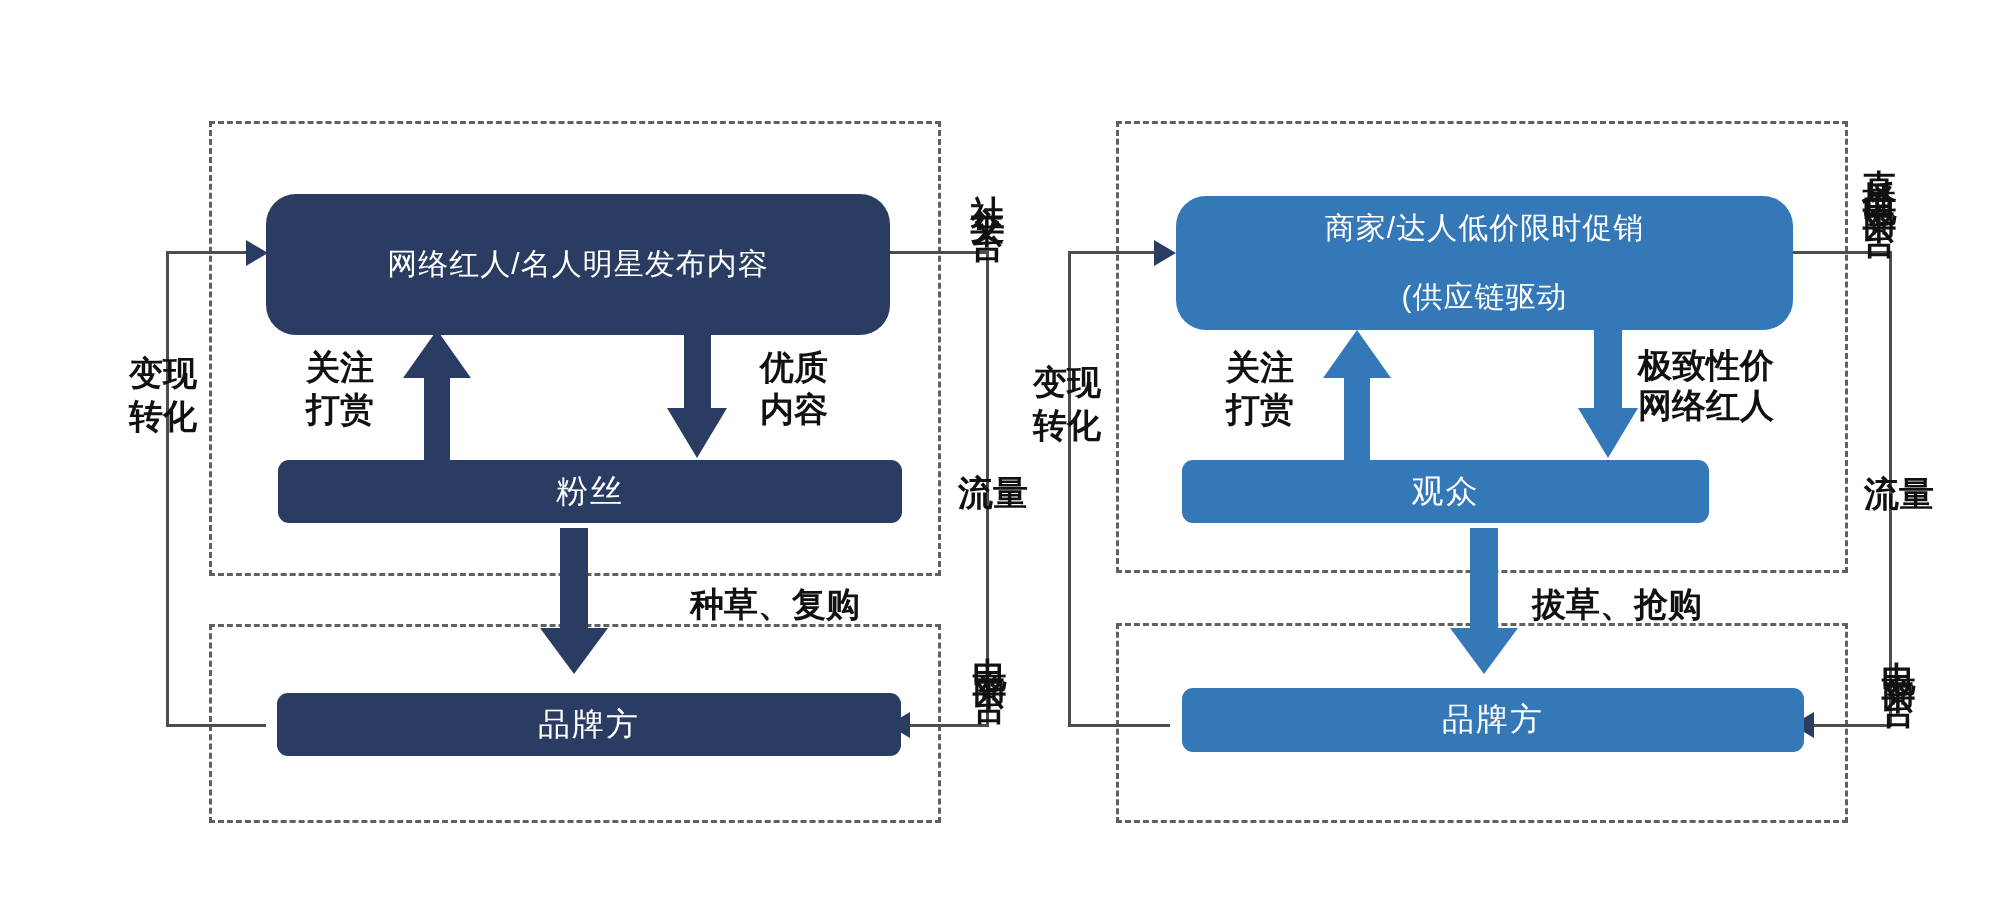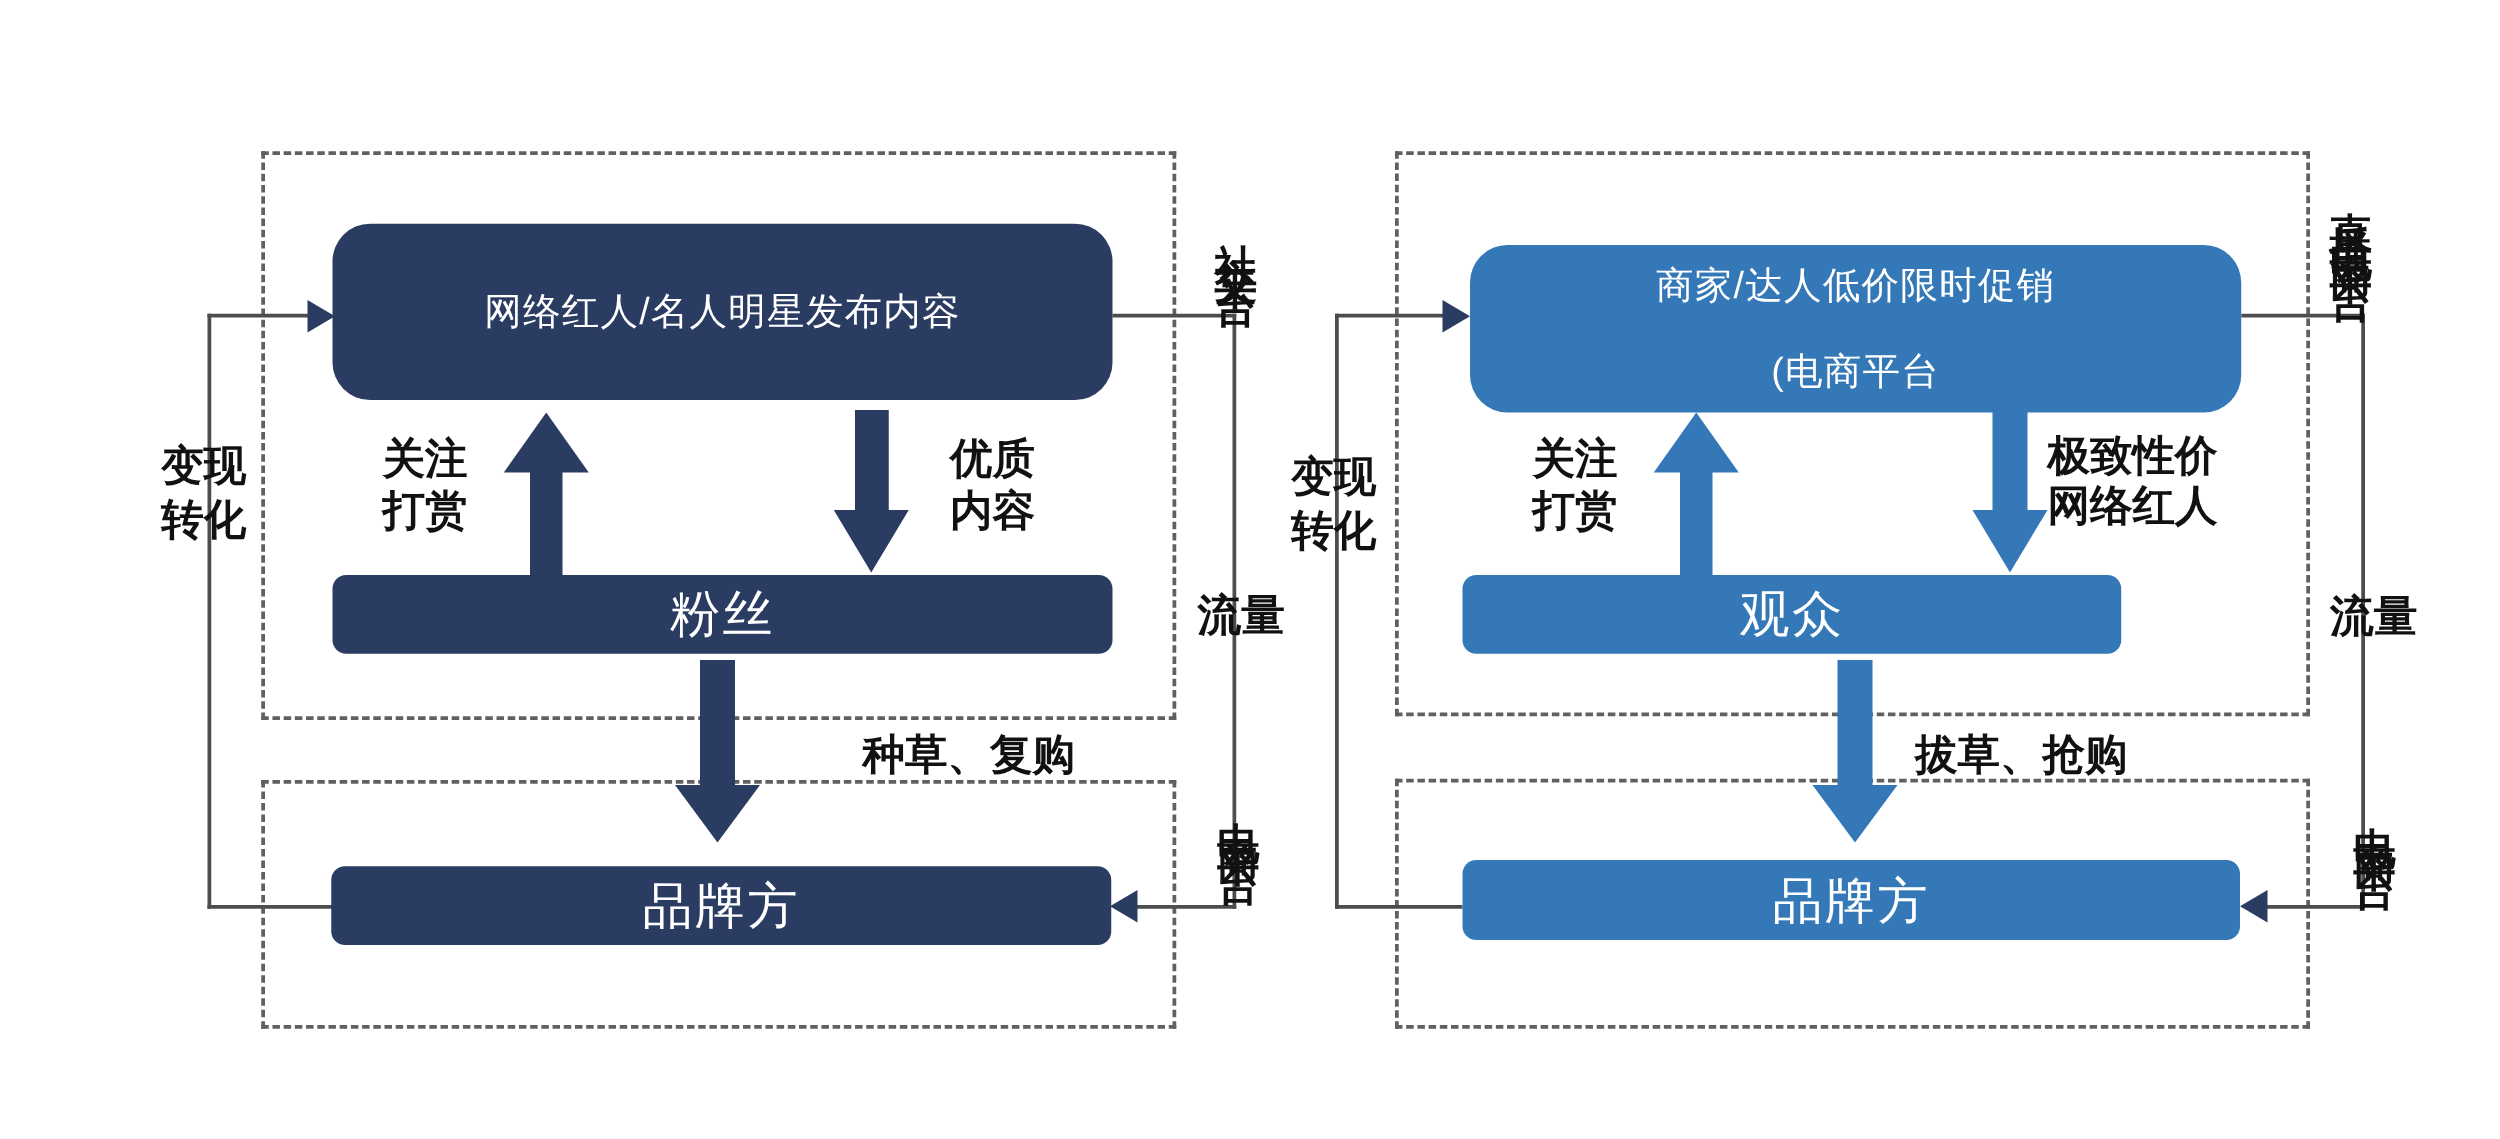--- a/index.html
+++ b/index.html
@@ -11,21 +11,21 @@
     position:relative;width:2000px;height:911px;background:var(--bg);
     font-family:"Liberation Sans","DejaVu Sans",sans-serif;overflow:hidden;
   }
   .dashed{position:absolute;border:3px dashed var(--dash);box-sizing:border-box;background:transparent;}
   .node{position:absolute;display:flex;flex-direction:column;align-items:center;justify-content:center;
         text-align:center;color:var(--boxtext);box-sizing:border-box;}
   .node.navy{background:var(--navy);}
   .node.blue{background:var(--blue);}
   .node .bl{display:block;}
   .topbox{border-radius:30px;font-size:30px;gap:34px;letter-spacing:1px;}
-  .barbox{border-radius:11px;font-size:40px;letter-spacing:2px;}
+  .barbox{border-radius:11px;font-size:32px;letter-spacing:2px;margin-left:12px;}
   .gline{position:absolute;background:var(--line);}
   .tri{position:absolute;width:0;height:0;}
   .tri.r{border-top:13px solid transparent;border-bottom:13px solid transparent;border-left:22px solid var(--navy);}
   .tri.l{border-top:13px solid transparent;border-bottom:13px solid transparent;border-right:22px solid var(--navy);}
   .tri.up-n{border-left:34px solid transparent;border-right:34px solid transparent;border-bottom:48px solid var(--navy);}
   .tri.dn-n{border-left:30px solid transparent;border-right:30px solid transparent;border-top:50px solid var(--navy);}
   .tri.dn2-n{border-left:34px solid transparent;border-right:34px solid transparent;border-top:46px solid var(--navy);}
   .tri.up-b{border-left:34px solid transparent;border-right:34px solid transparent;border-bottom:48px solid var(--blue);}
   .tri.dn-b{border-left:30px solid transparent;border-right:30px solid transparent;border-top:50px solid var(--blue);}
   .tri.dn2-b{border-left:34px solid transparent;border-right:34px solid transparent;border-top:46px solid var(--blue);}
@@ -47,21 +47,21 @@
   <div class="gline" style="left:166px;top:251px;width:3px;height:476px"></div>
   <div class="gline" style="left:166px;top:251px;width:84px;height:3px"></div>
   <div class="gline" style="left:166px;top:724px;width:100px;height:3px"></div>
   <div class="tri r" style="left:246px;top:240px"></div>
 
   <div class="gline" style="left:890px;top:251px;width:99px;height:3px"></div>
   <div class="gline" style="left:986px;top:251px;width:3px;height:476px"></div>
   <div class="gline" style="left:904px;top:724px;width:85px;height:3px"></div>
   <div class="tri l" style="left:888px;top:712px"></div>
 
-  <div class="node navy topbox" style="left:266px;top:179px;width:624px;height:141px">
+  <div class="node navy topbox" style="left:266px;top:194px;width:624px;height:141px">
     <span class="bl">网络红人/名人明星发布内容</span>
   </div>
   <div class="node navy barbox" style="left:266px;top:460px;width:624px;height:63px">粉丝</div>
   <div class="node navy barbox" style="left:265px;top:693px;width:624px;height:63px">品牌方</div>
 
   <div class="tri up-n" style="left:403px;top:330px"></div>
   <div class="shaft n" style="left:424px;top:376px;width:26px;height:84px"></div>
   <div class="shaft n" style="left:684px;top:328px;width:27px;height:82px"></div>
   <div class="tri dn-n" style="left:667px;top:408px"></div>
   <div class="shaft n" style="left:560px;top:528px;width:28px;height:102px"></div>
@@ -86,21 +86,21 @@
   <div class="gline" style="left:1068px;top:724px;width:102px;height:3px"></div>
   <div class="tri r" style="left:1154px;top:240px"></div>
 
   <div class="gline" style="left:1793px;top:251px;width:99px;height:3px"></div>
   <div class="gline" style="left:1889px;top:251px;width:3px;height:476px"></div>
   <div class="gline" style="left:1808px;top:724px;width:84px;height:3px"></div>
   <div class="tri l" style="left:1792px;top:712px"></div>
 
   <div class="node blue topbox" style="left:1176px;top:196px;width:617px;height:134px;gap:28px">
     <span class="bl">商家/达人低价限时促销</span>
-    <span class="bl">(电商平台</span>
+    <span class="bl">(供应链驱动</span>
   </div>
   <div class="node blue barbox" style="left:1170px;top:460px;width:527px;height:63px">观众</div>
   <div class="node blue barbox" style="left:1170px;top:688px;width:622px;height:64px">品牌方</div>
 
   <div class="tri up-b" style="left:1323px;top:330px"></div>
   <div class="shaft b" style="left:1344px;top:376px;width:26px;height:84px"></div>
   <div class="shaft b" style="left:1594px;top:328px;width:28px;height:82px"></div>
   <div class="tri dn-b" style="left:1578px;top:408px"></div>
   <div class="shaft b" style="left:1470px;top:528px;width:28px;height:102px"></div>
   <div class="tri dn2-b" style="left:1450px;top:628px"></div>

